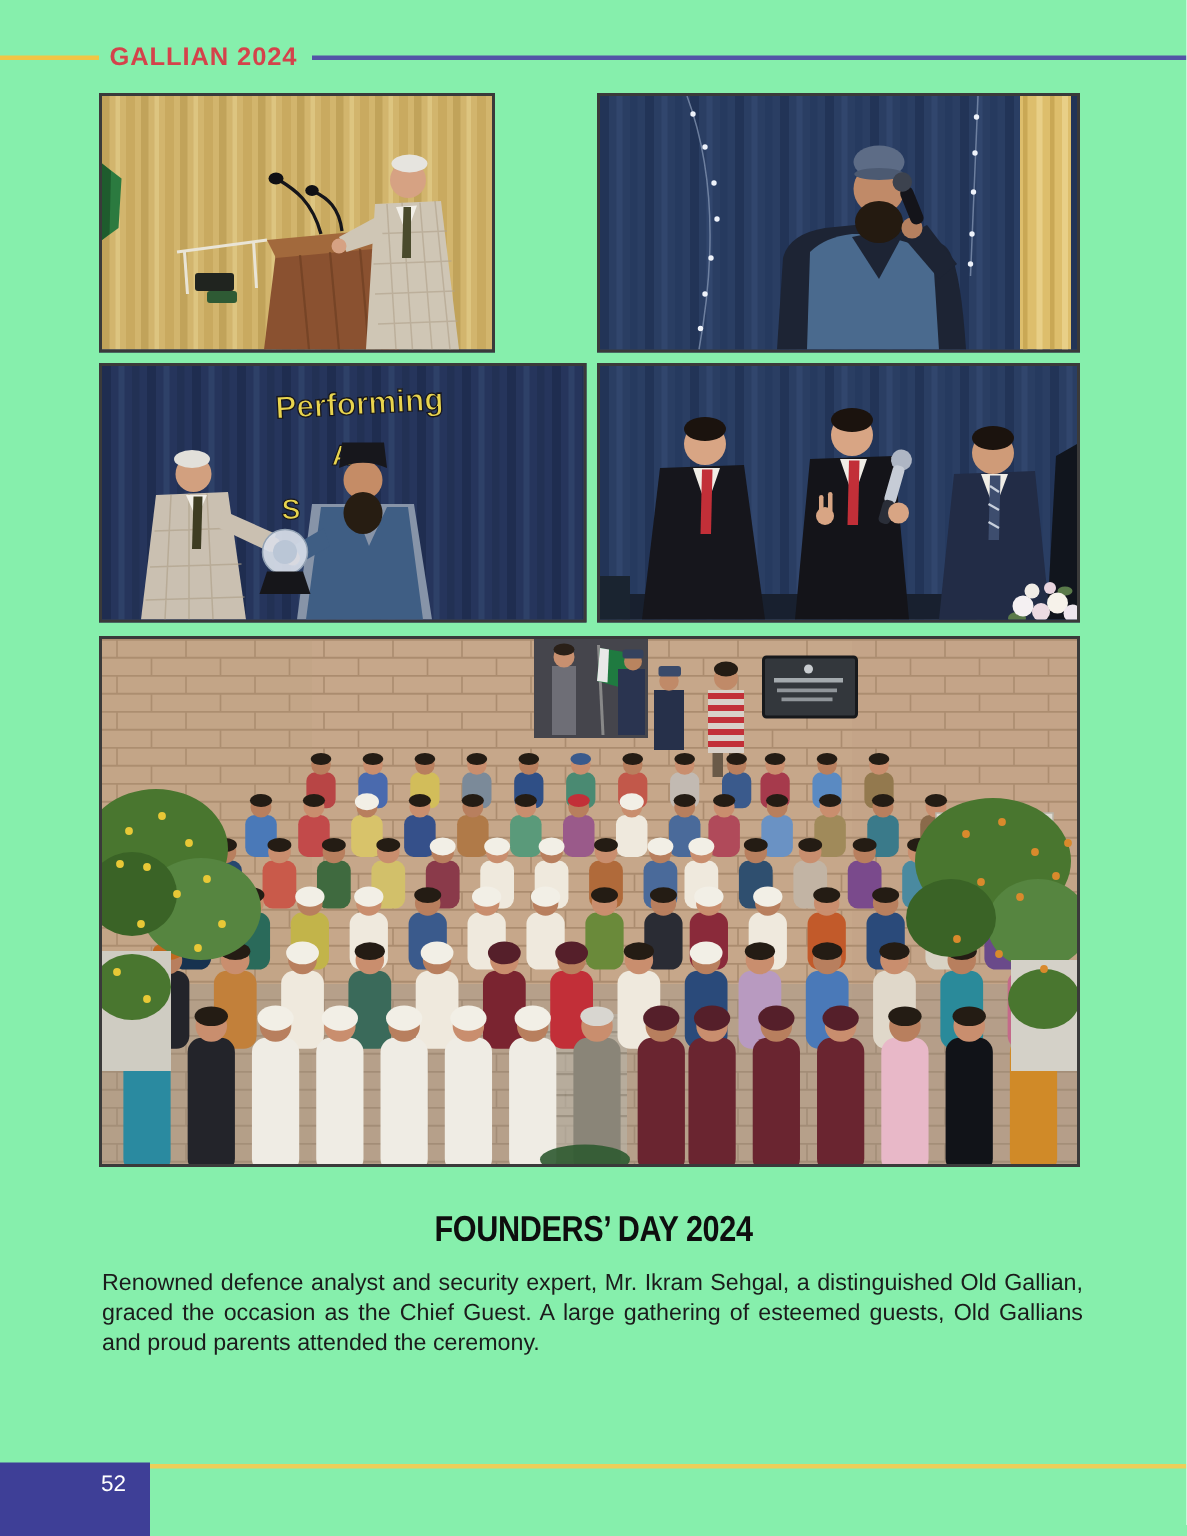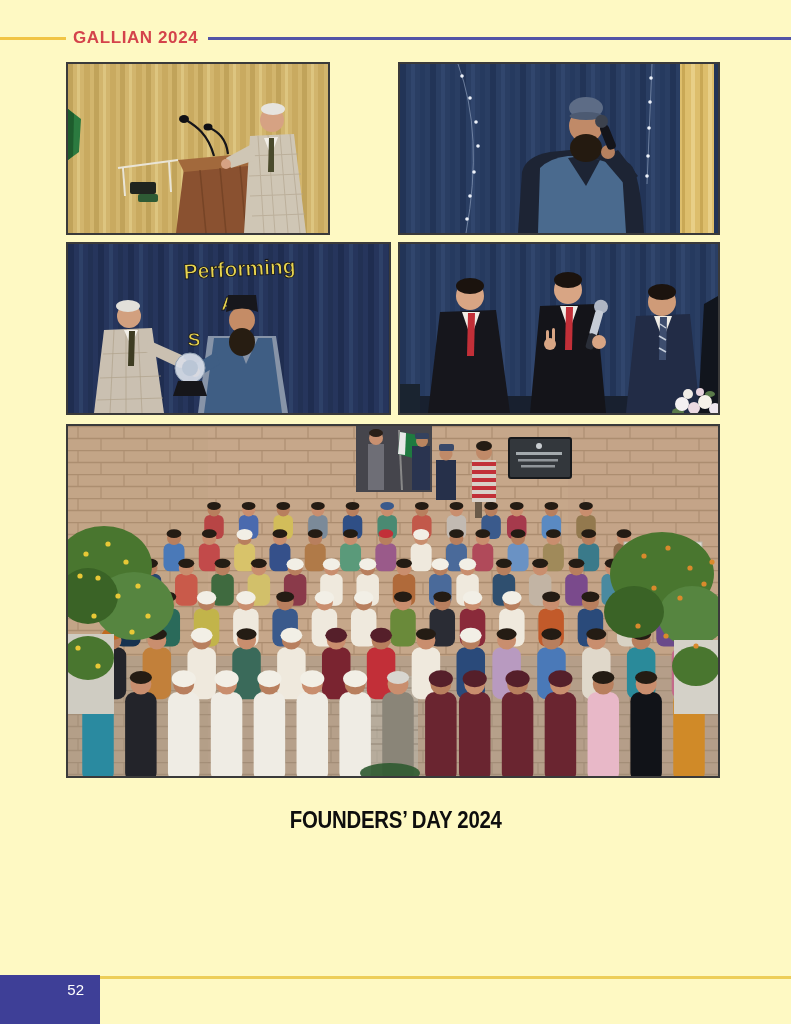--- a/index.html
+++ b/index.html
@@ -1,16 +1,16 @@
 <!DOCTYPE html>
 <html><head>
 <meta charset="utf-8">
 <style>
   html,body{margin:0;padding:0;background:#ffffff;}
-  .page{position:relative;width:791px;height:1024px;background:#fef9c3;overflow:hidden;
+  .page{position:relative;width:791px;height:1024px;background:#86efac;overflow:hidden;
         font-family:"Liberation Sans",sans-serif;}
   
   .h-rule-gold{position:absolute;left:0;top:37px;width:66px;height:3px;background:#f1c545;}
   .h-title{position:absolute;left:73px;top:28px;font-size:17px;font-weight:bold;
            letter-spacing:0.6px;color:#d4434b;white-space:nowrap;}
   .h-rule-purple{position:absolute;left:208px;top:37px;width:583px;height:3px;background:#5254a6;}
   
   .photo{position:absolute;border:2px solid #3a3a3a;box-sizing:border-box;background:#2a3e63;}
   .photo svg{display:block;width:100%;height:100%;}
   .photo1{left:66px;top:62px;width:264px;height:173px;}
@@ -611,20 +611,21 @@
           <circle cx="644" cy="136" r="2.6"></circle>
         </g>
       </g>
     </svg>
   </div>
 
   <div class="page-title">
     <span>FOUNDERS’ DAY 2024</span>
   </div>
   <div class="body-text">
+    <p>Renowned defence analyst and security expert, Mr. Ikram Sehgal, a distinguished Old Gallian, graced the occasion as the Chief Guest. A large gathering of esteemed guests, Old Gallians and proud parents attended the ceremony.</p>
   </div>
 
   <div class="pagenum-box">
     <span>52</span>
   </div>
   <div class="f-rule-gold"></div>
 
 </div>
 
 </body></html>

